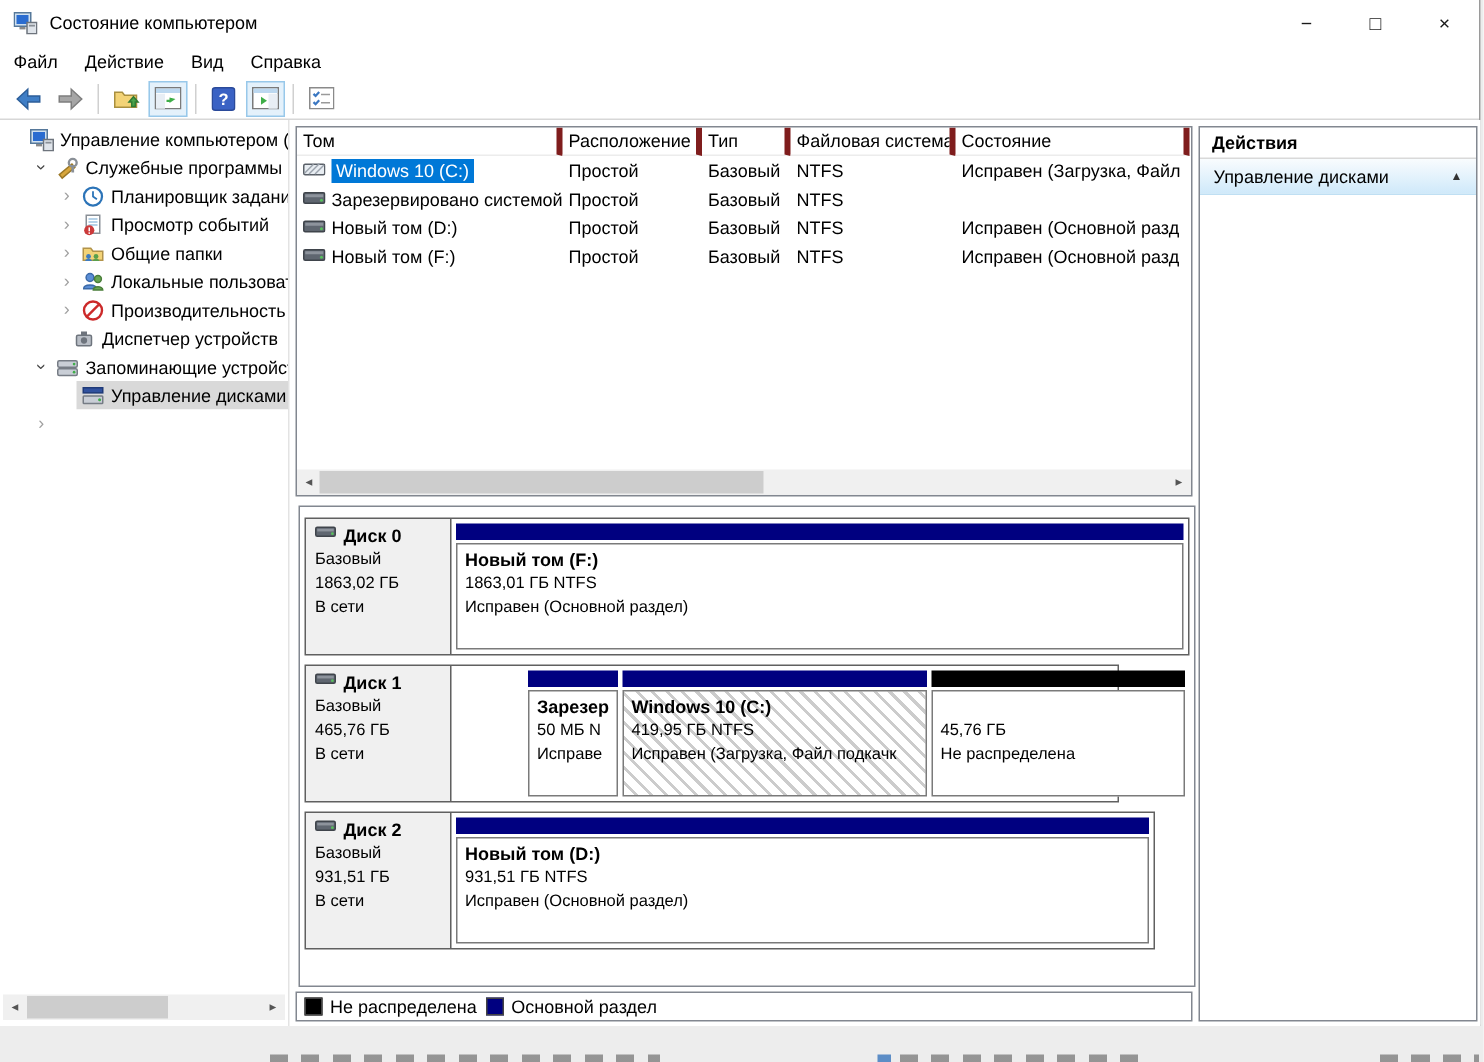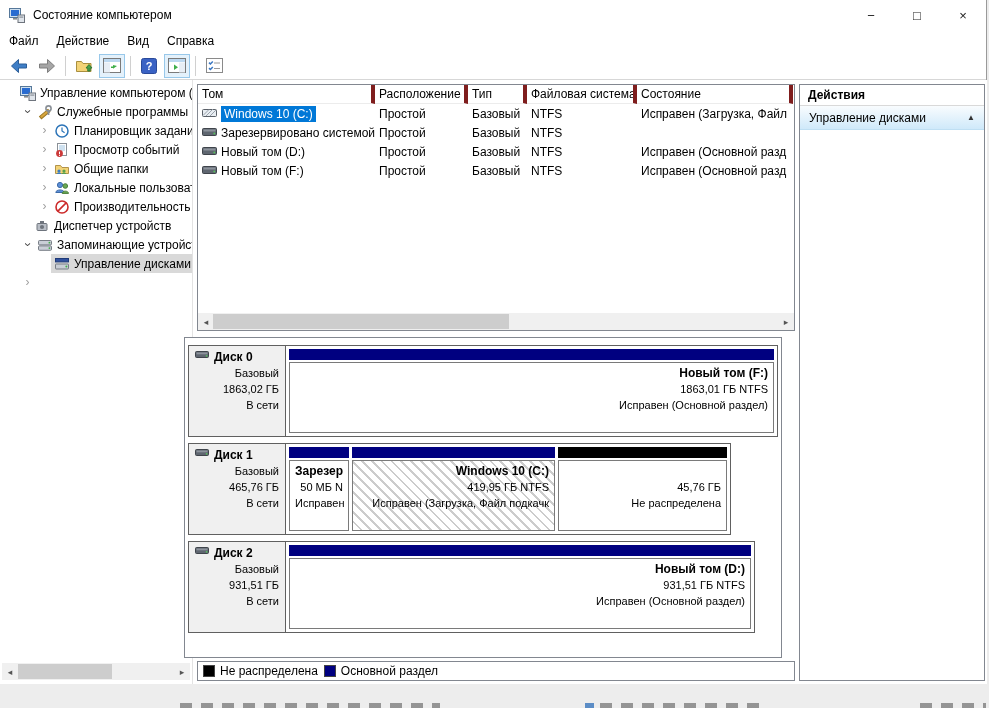--- a/index.html
+++ b/index.html
@@ -47,21 +47,21 @@
   .vt-h{padding:2px 4px;border-right:4px solid #7f1d1d;border-bottom:1px solid #ececec;overflow:hidden;white-space:nowrap;}
   .vt-row{display:flex;height:19px;align-items:center;}
   .vt-c{padding:0 4px;overflow:hidden;white-space:nowrap;display:flex;align-items:center;gap:4px;height:100%;}
   .sel-text{background:#0078d7;color:#fff;padding:1px 3px;}
   .vt-scroll{position:absolute;bottom:0;left:0;width:596px;height:17px;background:#f0f0f0;display:flex;align-items:center;}
   .vt-thumb{position:absolute;left:15px;top:1px;width:296px;height:15px;background:#cdcdcd;}
   .vt-scroll .scroll-arrow.right{margin-left:auto;}
   .tree-scroll .scroll-arrow.right{margin-left:auto;}
 
   
-  .disk-area{position:absolute;left:184px;top:257px;width:598px;height:321px;border:1px solid #828790;background:#fff;padding:7px 0 0 3px;overflow:hidden;text-align:right;}
+  .disk-area{position:absolute;left:199px;top:257px;width:598px;height:321px;border:1px solid #828790;background:#fff;padding:7px 0 0 3px;overflow:hidden;}
   .disk-block{display:flex;border:1px solid #606060;margin-bottom:6px;height:92px;background:#fff;}
   .disk-label{width:97px;flex:0 0 97px;background:#f0f0f0;border-right:1px solid #606060;padding:3px 6px;font-size:11px;line-height:16px;}
   .disk-name{font-weight:bold;font-size:12px;display:flex;gap:4px;align-items:center;}
   .parts{display:flex;padding:3px;gap:3px;flex:1;}
   .part{display:flex;flex-direction:column;}
   .part-band{height:11px;flex:0 0 11px;}
   .part-body{flex:1;margin-top:2px;border:1px solid #7a7a7a;padding:2px 5px;font-size:11px;line-height:16px;overflow:hidden;white-space:nowrap;background:#fff;}
   .part-body.hatched{background-image:repeating-linear-gradient(45deg,rgba(0,0,0,0) 0 5px,#cccccc 5px 7px);}
   .part-title{font-weight:bold;font-size:12px;}
   .part-line{min-height:16px;}
@@ -245,21 +245,21 @@
         <div class="tree-row" style="padding-left: 38px;">
           <span class="expander">›</span>
           <span class="tree-sel">
             <span class="tree-icon"><svg width="16" height="16" viewBox="0 0 16 16">
                 <circle cx="8" cy="8" r="6" fill="#fff" stroke="#cc2a2a" stroke-width="1.6"></circle>
                 <line x1="3.6" y1="12.4" x2="12.4" y2="3.6" stroke="#cc2a2a" stroke-width="1.6"></line>
               </svg></span>
             <span class="tree-label">Производительность</span>
           </span>
         </div>
-        <div class="tree-row" style="padding-left: 18px;">
+        <div class="tree-row" style="padding-left: 32px;">
           <span class="expander"></span>
           <span class="tree-sel">
             <span class="tree-icon"><svg width="16" height="16" viewBox="0 0 16 16">
                 <rect x="3" y="5.5" width="10" height="7" rx="1" fill="#b9bec6" stroke="#6e747d"></rect>
                 <circle cx="8" cy="9" r="2.1" fill="#6e747d"></circle>
                 <rect x="6" y="3" width="4" height="2.5" fill="#6e747d"></rect>
               </svg></span>
             <span class="tree-label">Диспетчер устройств</span>
           </span>
         </div>
@@ -394,41 +394,41 @@
             <div class="part" style="width: 485px; flex: 0 0 485px;">
               <div class="part-band" style="background: rgb(0, 0, 128);"></div>
               <div class="part-body">
                 <div class="part-line part-title">Новый том  (F:)</div>
                 <div class="part-line">1863,01 ГБ NTFS</div>
                 <div class="part-line">Исправен (Основной раздел)</div>
               </div>
             </div>
           </div>
         </div>
-        <div class="disk-block" style="width: 543px;">
+        <div class="disk-block" style="width: 543px; gap: 48px;">
           <div class="disk-label">
             <div class="disk-name">
               <span><svg width="15" height="12" viewBox="0 0 15 12">
                   <rect x="0.5" y="2.5" width="13" height="6" rx="1" fill="#5f6670" stroke="#3f444b"></rect>
                   <rect x="1.5" y="3.5" width="11" height="1.8" fill="#8d939c"></rect>
                   <circle cx="11.6" cy="6.8" r="0.9" fill="#57c05c"></circle>
                 </svg></span>
               <span>Диск 1</span>
             </div>
             <div>Базовый</div>
             <div>465,76 ГБ</div>
             <div>В сети</div>
           </div>
           <div class="parts">
             <div class="part" style="width: 60px; flex: 0 0 60px;">
               <div class="part-band" style="background: rgb(0, 0, 128);"></div>
               <div class="part-body">
                 <div class="part-line part-title">Зарезер</div>
                 <div class="part-line">50 МБ N</div>
-                <div class="part-line">Исправен</div>
+                <div class="part-line">Исправе</div>
               </div>
             </div>
             <div class="part" style="width: 203px; flex: 0 0 203px;">
               <div class="part-band" style="background: rgb(0, 0, 128);"></div>
               <div class="part-body hatched">
                 <div class="part-line part-title">Windows 10  (C:)</div>
                 <div class="part-line">419,95 ГБ NTFS</div>
                 <div class="part-line">Исправен (Загрузка, Файл подкачк</div>
               </div>
             </div>

